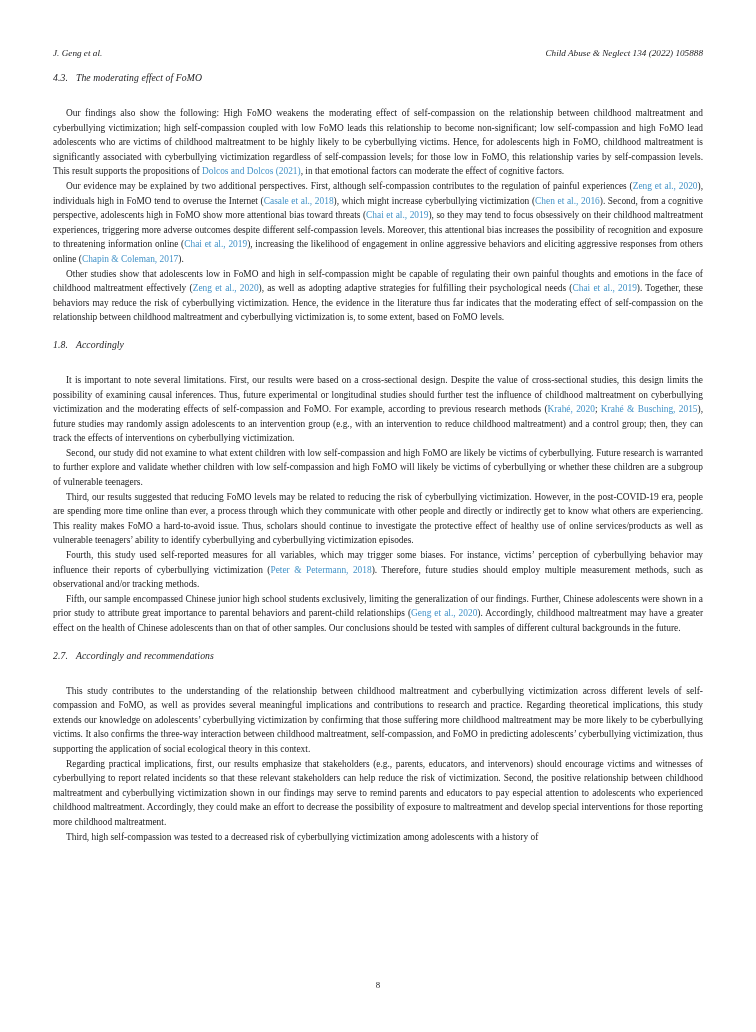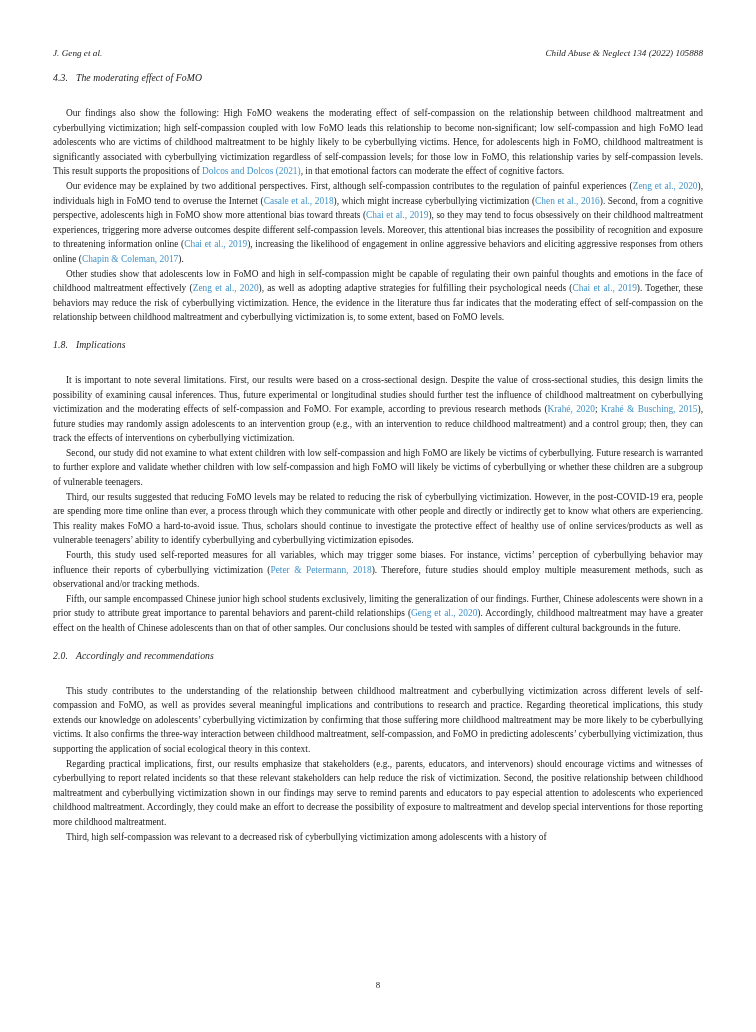--- a/index.html
+++ b/index.html
@@ -69,36 +69,36 @@
     <section>
       <h2 class="sec-heading"><span class="heading-no">4.3.</span><span>The moderating effect of FoMO</span></h2>
       <div>
           <p class="body-par">Our findings also show the following: High FoMO weakens the moderating effect of self-compassion on the relationship between childhood maltreatment and cyberbullying victimization; high self-compassion coupled with low FoMO leads this relationship to become non-significant; low self-compassion and high FoMO lead adolescents who are victims of childhood maltreatment to be highly likely to be cyberbullying victims. Hence, for adolescents high in FoMO, childhood maltreatment is significantly associated with cyberbullying victimization regardless of self-compassion levels; for those low in FoMO, this relationship varies by self-compassion levels. This result supports the propositions of <a class="cite">Dolcos and Dolcos (2021)</a>, in that emotional factors can moderate the effect of cognitive factors.</p>
           <p class="body-par">Our evidence may be explained by two additional perspectives. First, although self-compassion contributes to the regulation of painful experiences (<a class="cite">Zeng et al., 2020</a>), individuals high in FoMO tend to overuse the Internet (<a class="cite">Casale et al., 2018</a>), which might increase cyberbullying victimization (<a class="cite">Chen et al., 2016</a>). Second, from a cognitive perspective, adolescents high in FoMO show more attentional bias toward threats (<a class="cite">Chai et al., 2019</a>), so they may tend to focus obsessively on their childhood maltreatment experiences, triggering more adverse outcomes despite different self-compassion levels. Moreover, this attentional bias increases the possibility of recognition and exposure to threatening information online (<a class="cite">Chai et al., 2019</a>), increasing the likelihood of engagement in online aggressive behaviors and eliciting aggressive responses from others online (<a class="cite">Chapin &amp; Coleman, 2017</a>).</p>
           <p class="body-par">Other studies show that adolescents low in FoMO and high in self-compassion might be capable of regulating their own painful thoughts and emotions in the face of childhood maltreatment effectively (<a class="cite">Zeng et al., 2020</a>), as well as adopting adaptive strategies for fulfilling their psychological needs (<a class="cite">Chai et al., 2019</a>). Together, these behaviors may reduce the risk of cyberbullying victimization. Hence, the evidence in the literature thus far indicates that the moderating effect of self-compassion on the relationship between childhood maltreatment and cyberbullying victimization is, to some extent, based on FoMO levels.</p>
         </div>
     </section>
 
     <section>
-      <h2 class="sec-heading"><span class="heading-no">1.8.</span><span>Implications</span></h2>
+      <h2 class="sec-heading"><span class="heading-no">1.8.</span><span>Accordingly</span></h2>
       <div>
           <p class="body-par">It is important to note several limitations. First, our results were based on a cross-sectional design. Despite the value of cross-sectional studies, this design limits the possibility of examining causal inferences. Thus, future experimental or longitudinal studies should further test the influence of childhood maltreatment on cyberbullying victimization and the moderating effects of self-compassion and FoMO. For example, according to previous research methods (<a class="cite">Krahé, 2020</a>; <a class="cite">Krahé &amp; Busching, 2015</a>), future studies may randomly assign adolescents to an intervention group (e.g., with an intervention to reduce childhood maltreatment) and a control group; then, they can track the effects of interventions on cyberbullying victimization.</p>
           <p class="body-par">Second, our study did not examine to what extent children with low self-compassion and high FoMO are likely be victims of cyberbullying. Future research is warranted to further explore and validate whether children with low self-compassion and high FoMO will likely be victims of cyberbullying or whether these children are a subgroup of vulnerable teenagers.</p>
           <p class="body-par">Third, our results suggested that reducing FoMO levels may be related to reducing the risk of cyberbullying victimization. However, in the post-COVID-19 era, people are spending more time online than ever, a process through which they communicate with other people and directly or indirectly get to know what others are experiencing. This reality makes FoMO a hard-to-avoid issue. Thus, scholars should continue to investigate the protective effect of healthy use of online services/products as well as vulnerable teenagers’ ability to identify cyberbullying and cyberbullying victimization episodes.</p>
           <p class="body-par">Fourth, this study used self-reported measures for all variables, which may trigger some biases. For instance, victims’ perception of cyberbullying behavior may influence their reports of cyberbullying victimization (<a class="cite">Peter &amp; Petermann, 2018</a>). Therefore, future studies should employ multiple measurement methods, such as observational and/or tracking methods.</p>
           <p class="body-par">Fifth, our sample encompassed Chinese junior high school students exclusively, limiting the generalization of our findings. Further, Chinese adolescents were shown in a prior study to attribute great importance to parental behaviors and parent-child relationships (<a class="cite">Geng et al., 2020</a>). Accordingly, childhood maltreatment may have a greater effect on the health of Chinese adolescents than on that of other samples. Our conclusions should be tested with samples of different cultural backgrounds in the future.</p>
         </div>
     </section>
 
     <section>
-      <h2 class="sec-heading"><span class="heading-no">2.0.</span><span>Accordingly and recommendations</span></h2>
+      <h2 class="sec-heading"><span class="heading-no">2.7.</span><span>Accordingly and recommendations</span></h2>
       <div>
           <p class="body-par">This study contributes to the understanding of the relationship between childhood maltreatment and cyberbullying victimization across different levels of self-compassion and FoMO, as well as provides several meaningful implications and contributions to research and practice. Regarding theoretical implications, this study extends our knowledge on adolescents’ cyberbullying victimization by confirming that those suffering more childhood maltreatment may be more likely to be cyberbullying victims. It also confirms the three-way interaction between childhood maltreatment, self-compassion, and FoMO in predicting adolescents’ cyberbullying victimization, thus supporting the application of social ecological theory in this context.</p>
           <p class="body-par">Regarding practical implications, first, our results emphasize that stakeholders (e.g., parents, educators, and intervenors) should encourage victims and witnesses of cyberbullying to report related incidents so that these relevant stakeholders can help reduce the risk of victimization. Second, the positive relationship between childhood maltreatment and cyberbullying victimization shown in our findings may serve to remind parents and educators to pay especial attention to adolescents who experienced childhood maltreatment. Accordingly, they could make an effort to decrease the possibility of exposure to maltreatment and develop special interventions for those reporting more childhood maltreatment.</p>
-          <p class="body-par">Third, high self-compassion was relevant to a decreased risk of cyberbullying victimization among adolescents with a history of</p>
+          <p class="body-par">Third, high self-compassion was tested to a decreased risk of cyberbullying victimization among adolescents with a history of</p>
         </div>
     </section>
 
   </main>
 
   <footer class="page-footer">
     <span>8</span>
   </footer>
 
 </div>

